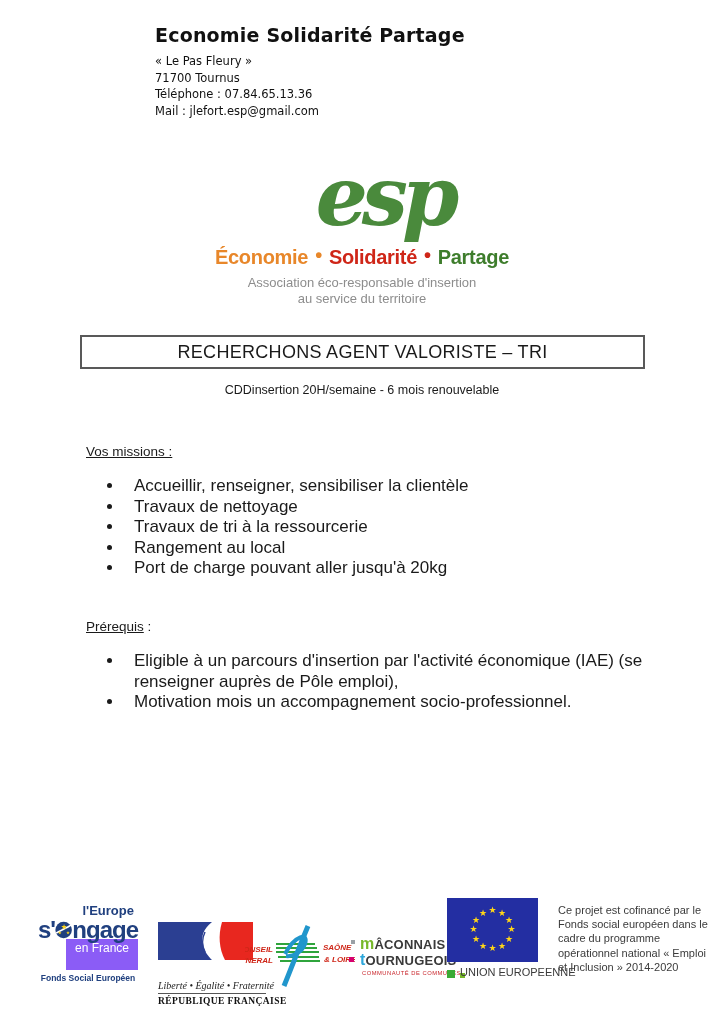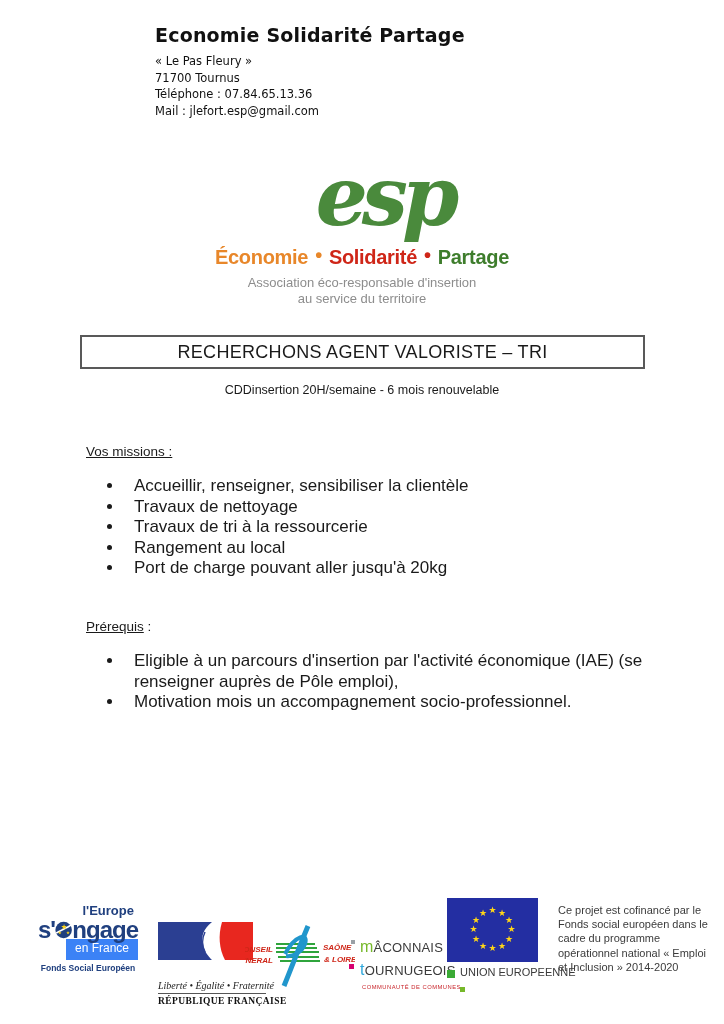--- a/index.html
+++ b/index.html
@@ -39,37 +39,37 @@
   ul.doc-list li{font-size:17px;line-height:20.5px;padding-left:10px;list-style-type:disc;}
 
   
   .footer-item{position:absolute;}
 
   
   .europe-logo{left:38px;top:903px;width:100px;font-family:"Liberation Sans",sans-serif;}
   .eu-top{font-size:13px;color:#20407f;font-weight:bold;text-align:right;padding-right:4px;}
   .eu-main{display:flex;align-items:center;font-size:24px;font-weight:bold;color:#20407f;
            letter-spacing:-1px;line-height:24px;}
-  .eu-banner{margin-left:28px;margin-top:-3px;background:#3b82f6;color:#fff;font-size:12px;
-             padding:2px 8px 5px 8px;text-align:center;width:56px;}
+  .eu-banner{margin-left:28px;margin-top:-3px;background:#8b5cf6;color:#fff;font-size:12px;
+             padding:2px 8px 15px 8px;text-align:center;width:56px;}
   .eu-sub{margin-top:3px;font-size:8.5px;font-weight:bold;color:#20407f;text-align:center;white-space:nowrap;}
 
   
   .rf-logo{left:158px;top:922px;width:108px;text-align:left;}
   .rf-motto{margin-top:16px;font-family:"Liberation Serif",serif;font-style:italic;font-size:10px;
             color:#222;border-bottom:1px solid #555;padding-bottom:2px;white-space:nowrap;}
   .rf-name{margin-top:2px;font-family:"Liberation Serif",serif;font-size:9.5px;letter-spacing:.4px;
            color:#111;font-weight:bold;white-space:nowrap;}
 
   
   .cg-logo{left:245px;top:923px;width:110px;height:66px;}
 
   
   .mt-logo{left:352px;top:936px;width:105px;}
-  .mt-line{font-size:13px;font-weight:normal;color:#3a3a3a;line-height:22px;letter-spacing:.2px;position:relative;}
+  .mt-line{font-size:13px;font-weight:bold;color:#3a3a3a;line-height:15px;letter-spacing:.2px;position:relative;}
   .mt-initial-m{color:#76b82a;font-size:16px;text-transform:lowercase;}
   .mt-initial-t{color:#2da7db;font-size:16px;text-transform:lowercase;}
   .mt-sub{margin-top:2px;font-size:5.8px;color:#c9252b;letter-spacing:.5px;white-space:nowrap;padding-left:10px;}
   .mt-sq{position:absolute;width:5px;height:5px;}
   .mt-sq-grey{background:#9aa0a6;left:-1px;top:4px;width:4px;height:4px;}
   .mt-sq-pink{background:#d6006f;left:-3px;top:5px;}
   .mt-sq-green{background:#76b82a;right:-8px;bottom:-2px;}
 
   
   .euflag{left:447px;top:898px;width:91px;}

